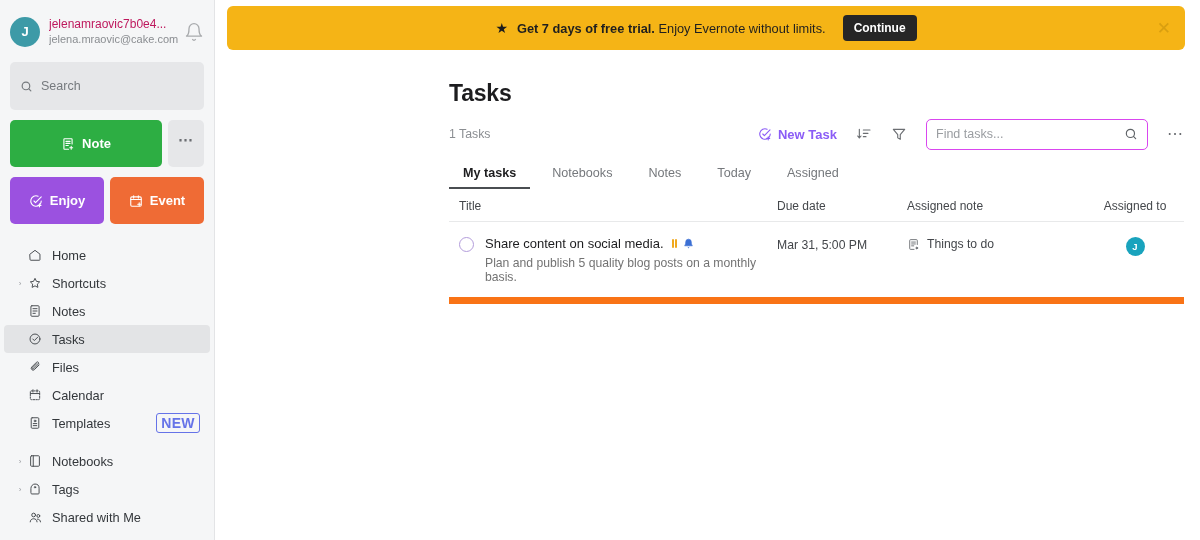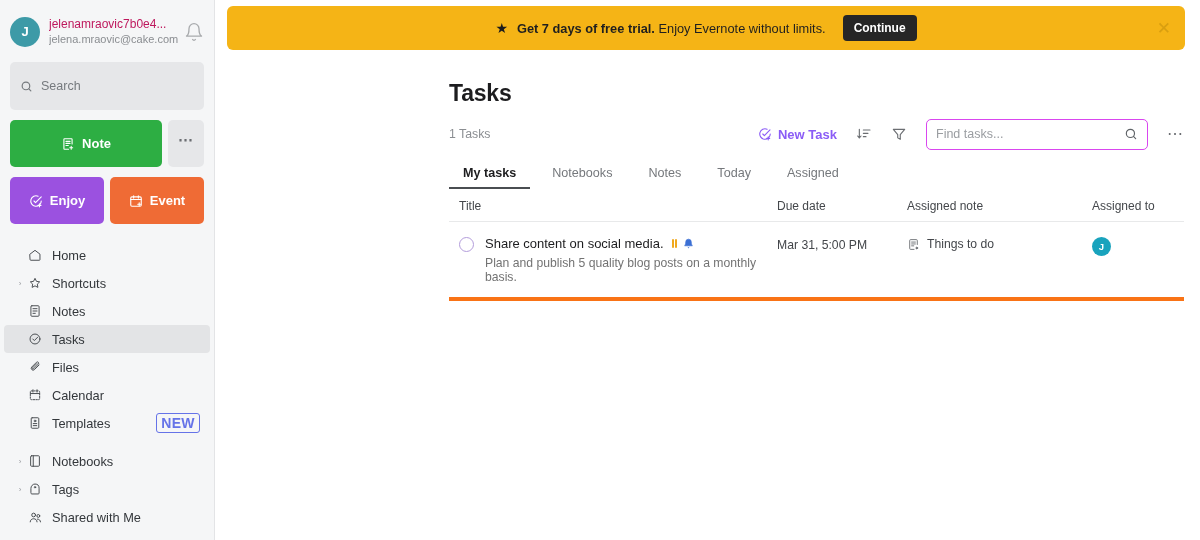--- a/index.html
+++ b/index.html
@@ -149,26 +149,26 @@
   }
   .tab.active { color: #1d1d1f; font-weight: 700; box-shadow: inset 0 -2px 0 0 #4a4d51; }
 
   .table { margin: 1px 16px 0 234px; }
   .thead {
     display: flex; align-items: center; height: 32px;
     border-bottom: 1px solid #e8e9ea; font-size: 12px; color: #44474b;
   }
   .tr {
     display: flex; align-items: flex-start; padding: 14px 0 13px 0;
-    border-bottom: 4px solid #f97316; cursor: pointer;
+    border-bottom: 7px solid #f97316; cursor: pointer;
   }
   .col-title { flex: 1; min-width: 0; padding-left: 10px; }
   .col-due { width: 130px; flex: 0 0 130px; text-align: left; padding-left: 0; }
   .col-note { width: 185px; flex: 0 0 185px; }
-  .col-to { width: 92px; flex: 0 0 92px; text-align: left; padding-right: 6px; }
+  .col-to { width: 92px; flex: 0 0 92px; text-align: center; padding-right: 6px; }
 
   .title-cell { display: flex; align-items: flex-start; padding-left: 0; }
   .chk {
     width: 15px; height: 15px; border: 1.6px solid #b39ddb; border-radius: 50%;
     flex: 0 0 15px; margin-right: 11px; margin-top: 1px;
   }
   .t-main { display: flex; align-items: center; gap: 6px; }
   .t-name { font-size: 13px; color: #1d1d1f; font-weight: 400; }
   .pri { display: flex; gap: 1.5px; margin-left: 2px; }
   .pri i { display: block; width: 2px; height: 9px; background: #f0a91e; border-radius: 1px; }

